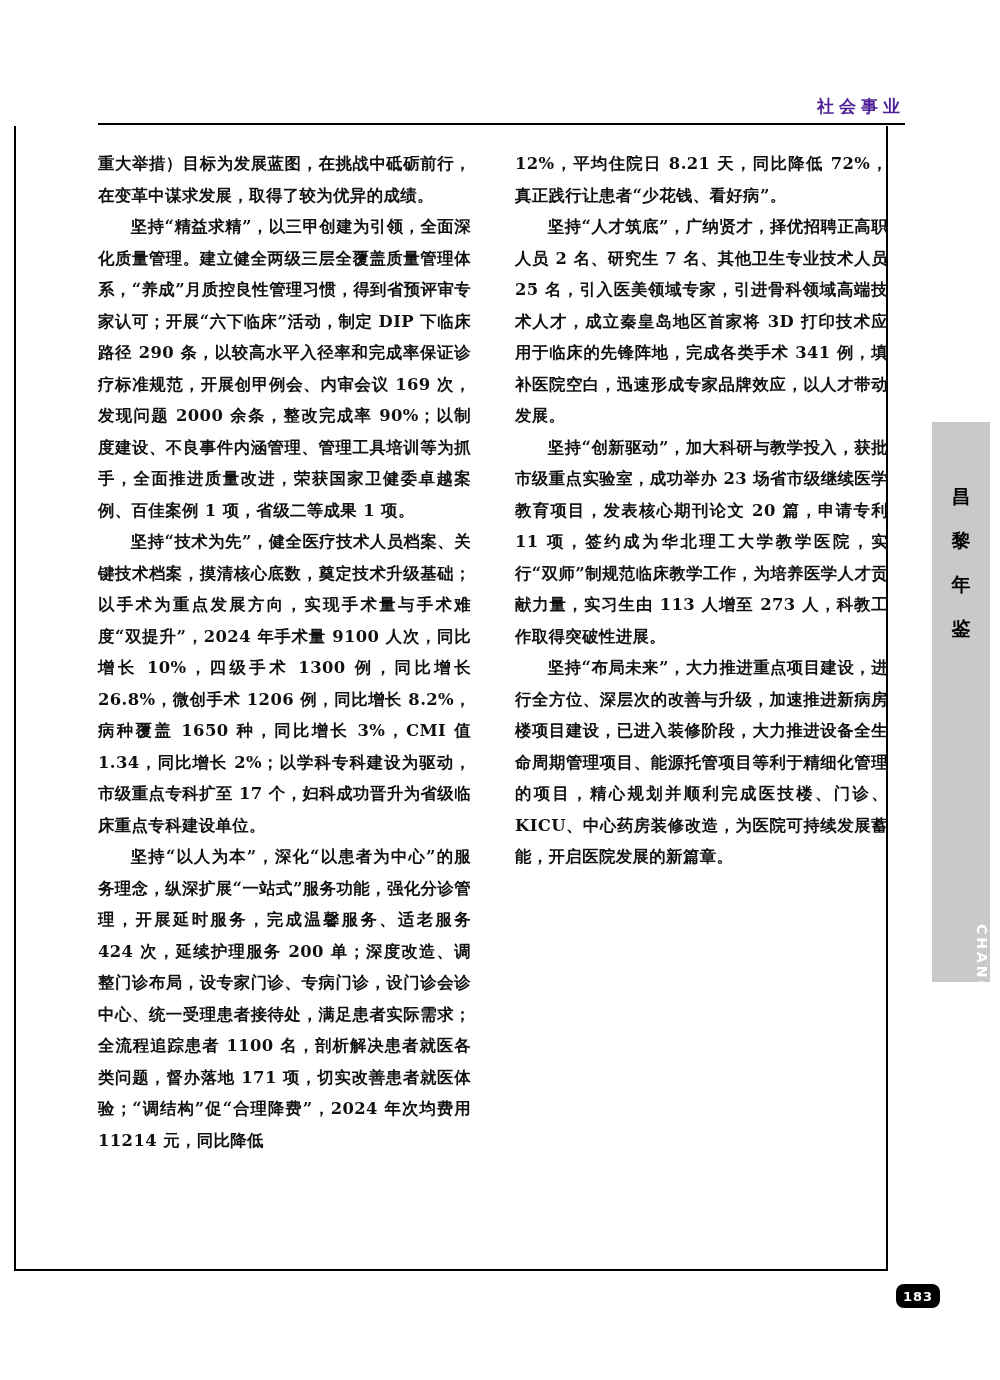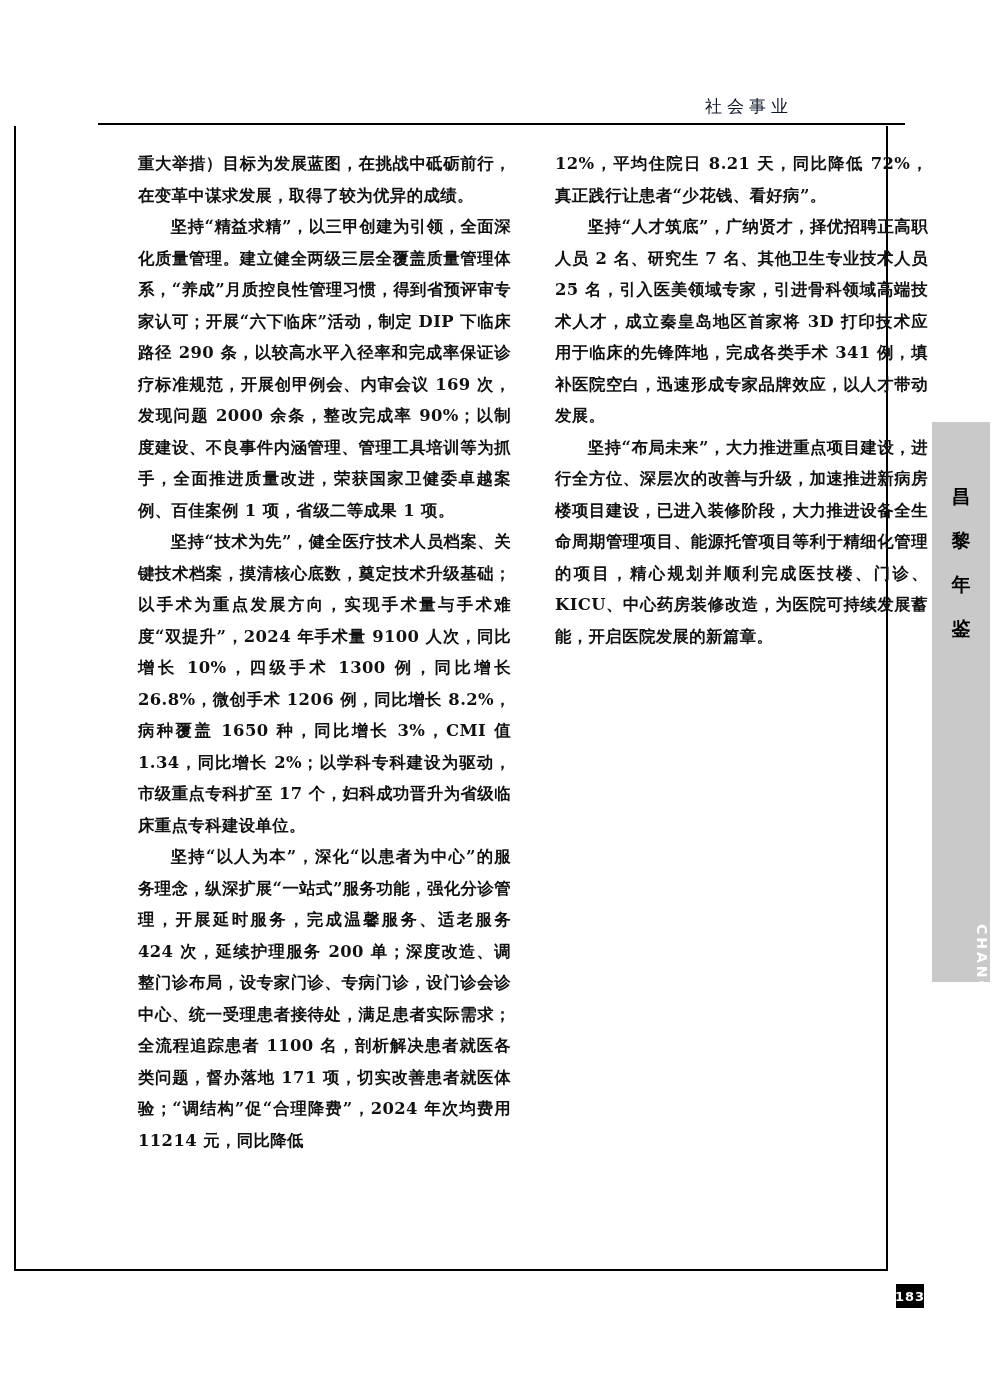--- a/index.html
+++ b/index.html
@@ -16,25 +16,26 @@
     height: 1380px;
     background: #ffffff;
     overflow: hidden;
   }
   
   .header {
     position: absolute;
     top: 95px;
     right: 95px;
     width: 200px;
+    text-align: right;
     font-family: "DejaVu Serif", serif;
-    font-weight: normal;
+    font-weight: bold;
     font-size: 17px;
     letter-spacing: 5px;
-    color: #0f172a;
+    color: #4c1d95;
   }
   .header-rule {
     position: absolute;
     top: 123px;
     left: 98px;
     right: 95px;
     height: 2px;
     background: #000000;
   }
   
@@ -49,21 +50,20 @@
     box-sizing: border-box;
   }
   .columns {
     position: absolute;
     top: 148px;
     left: 98px;
     width: 790px;
     height: 1100px;
     display: flex;
     gap: 44px;
-    margin-left: 40px;
   }
   .col {
     width: 373px;
     font-family: "DejaVu Serif", serif;
     font-size: 16.4px;
     line-height: 31.5px;
     color: #111111;
     text-align: justify;
     text-justify: inter-ideograph;
     letter-spacing: 0.4px;
@@ -118,31 +118,32 @@
     left: 0;
     width: 58px;
     display: flex;
     justify-content: center;
   }
   
   .pagenum {
     position: absolute;
     top: 1284px;
     left: 896px;
-    width: 28px;
+    width: 44px;
     height: 24px;
     background: #000000;
     color: #ffffff;
     font-family: "DejaVu Sans", sans-serif;
     font-size: 13px;
     font-weight: bold;
     display: flex;
     align-items: center;
     justify-content: center;
     letter-spacing: 1px;
+    border-radius: 8px;
   }
 </style>
 </head>
 <body>
 
 <div class="page">
 
   <div class="header">社会事业</div>
   <div class="header-rule"></div>
 
@@ -151,20 +152,21 @@
   <div class="columns">
     <div class="col">
       <p class="noindent">重大举措）目标为发展蓝图，在挑战中砥砺前行，在变革中谋求发展，取得了较为优异的成绩。</p>
       <p>坚持“精益求精”，以三甲创建为引领，全面深化质量管理。建立健全两级三层全覆盖质量管理体系，“养成”月质控良性管理习惯，得到省预评审专家认可；开展“六下临床”活动，制定 DIP 下临床路径 290 条，以较高水平入径率和完成率保证诊疗标准规范，开展创甲例会、内审会议 169 次，发现问题 2000 余条，整改完成率 90%；以制度建设、不良事件内涵管理、管理工具培训等为抓手，全面推进质量改进，荣获国家卫健委卓越案例、百佳案例 1 项，省级二等成果 1 项。</p>
       <p>坚持“技术为先”，健全医疗技术人员档案、关键技术档案，摸清核心底数，奠定技术升级基础；以手术为重点发展方向，实现手术量与手术难度“双提升”，2024 年手术量 9100 人次，同比增长 10%，四级手术 1300 例，同比增长 26.8%，微创手术 1206 例，同比增长 8.2%，病种覆盖 1650 种，同比增长 3%，CMI 值 1.34，同比增长 2%；以学科专科建设为驱动，市级重点专科扩至 17 个，妇科成功晋升为省级临床重点专科建设单位。</p>
       <p>坚持“以人为本”，深化“以患者为中心”的服务理念，纵深扩展“一站式”服务功能，强化分诊管理，开展延时服务，完成温馨服务、适老服务 424 次，延续护理服务 200 单；深度改造、调整门诊布局，设专家门诊、专病门诊，设门诊会诊中心、统一受理患者接待处，满足患者实际需求；全流程追踪患者 1100 名，剖析解决患者就医各类问题，督办落地 171 项，切实改善患者就医体验；“调结构”促“合理降费”，2024 年次均费用 11214 元，同比降低</p>
     </div>
     <div class="col">
       <p class="noindent">12%，平均住院日 8.21 天，同比降低 72%，真正践行让患者“少花钱、看好病”。</p>
       <p>坚持“人才筑底”，广纳贤才，择优招聘正高职人员 2 名、研究生 7 名、其他卫生专业技术人员 25 名，引入医美领域专家，引进骨科领域高端技术人才，成立秦皇岛地区首家将 3D 打印技术应用于临床的先锋阵地，完成各类手术 341 例，填补医院空白，迅速形成专家品牌效应，以人才带动发展。</p>
+      <p>坚持“创新驱动”，加大科研与教学投入，获批市级重点实验室，成功举办 23 场省市级继续医学教育项目，发表核心期刊论文 20 篇，申请专利 11 项，签约成为华北理工大学教学医院，实行“双师”制规范临床教学工作，为培养医学人才贡献力量，实习生由 113 人增至 273 人，科教工作取得突破性进展。</p>
       <p>坚持“布局未来”，大力推进重点项目建设，进行全方位、深层次的改善与升级，加速推进新病房楼项目建设，已进入装修阶段，大力推进设备全生命周期管理项目、能源托管项目等利于精细化管理的项目，精心规划并顺利完成医技楼、门诊、KICU、中心药房装修改造，为医院可持续发展蓄能，开启医院发展的新篇章。</p>
 
     </div>
   </div>
 
   <div class="sidetab">
     <div class="cn">
       <span>昌</span>
       <span>黎</span>
       <span>年</span>

